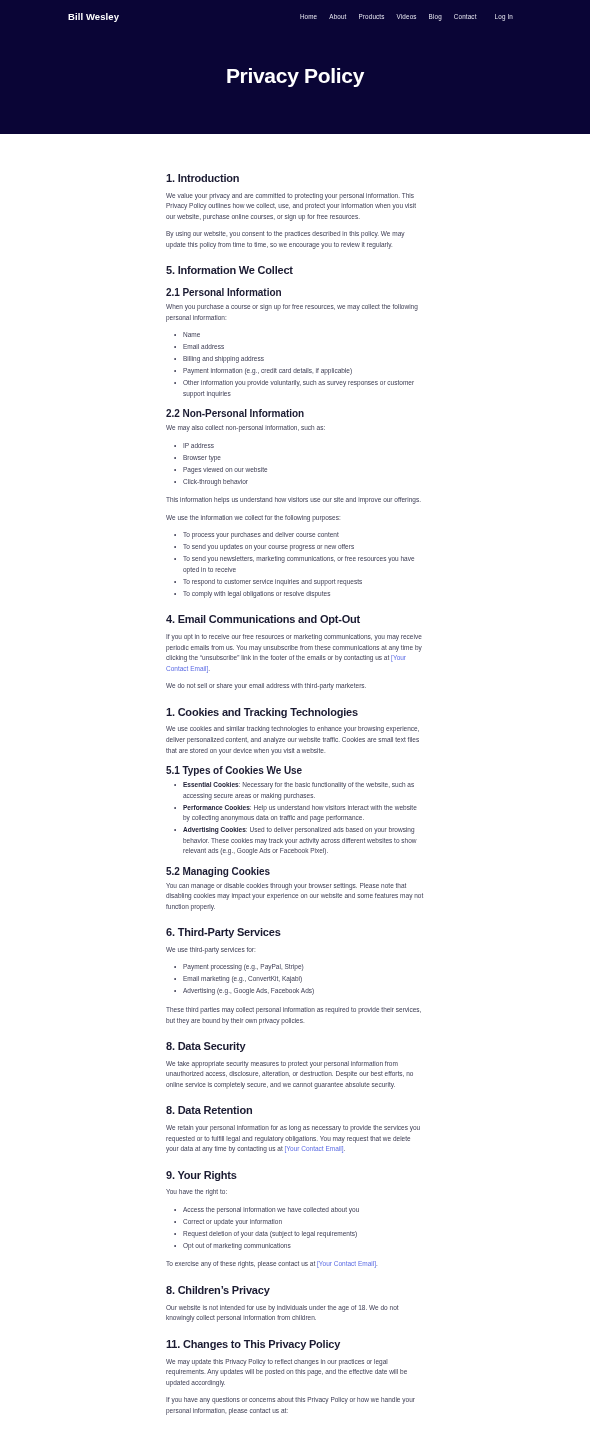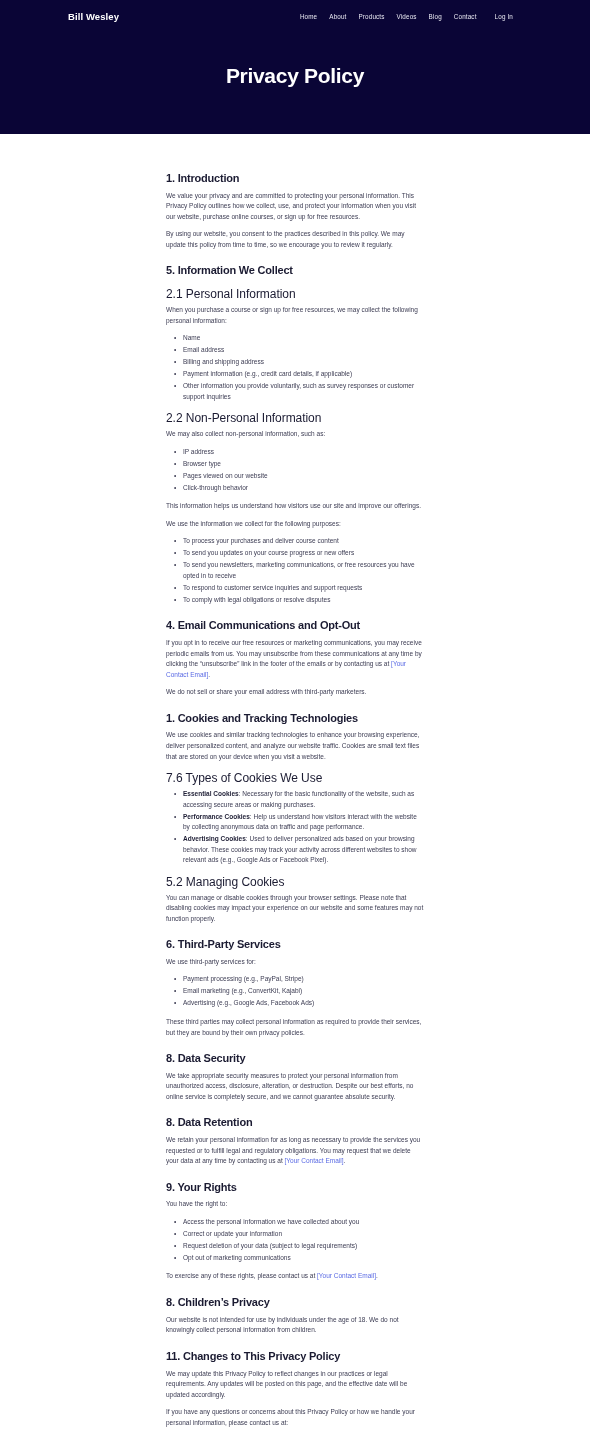--- a/index.html
+++ b/index.html
@@ -66,22 +66,22 @@
   h2.sec {
     font-size: 11px;
     font-weight: bold;
     color: #1b1b32;
     letter-spacing: -0.2px;
     margin: 14px 0 5px 0;
     line-height: 1.25;
   }
   h2.sec:first-child { margin-top: 0; }
   h3.sub {
-    font-size: 12px;
-    font-weight: normal;
+    font-size: 10px;
+    font-weight: bold;
     color: #1b1b32;
     letter-spacing: -0.05px;
     margin: 9px 0 4px 0;
   }
   p.body {
     font-size: 6.5px;
     line-height: 1.62;
     color: #3b3b52;
     margin: 0 0 7px 0;
   }
@@ -167,21 +167,21 @@
       </ul>
 
     <h2 class="sec">4. Email Communications and Opt-Out</h2>
     <p class="body">
       <span>If you opt in to receive our free resources or marketing communications, you may receive periodic emails from us. You may unsubscribe from these communications at any time by clicking the “unsubscribe” link in the footer of the emails or by contacting us at </span><a class="inline-link" href="#">[Your Contact Email]</a><span>.</span>
     </p>
     <p class="body">We do not sell or share your email address with third-party marketers.</p>
 
     <h2 class="sec">1. Cookies and Tracking Technologies</h2>
     <p class="body">We use cookies and similar tracking technologies to enhance your browsing experience, deliver personalized content, and analyze our website traffic. Cookies are small text files that are stored on your device when you visit a website.</p>
-    <h3 class="sub">7.6 Types of Cookies We Use</h3>
+    <h3 class="sub">5.1 Types of Cookies We Use</h3>
     <ul class="list" id="list-s5">
         <li><b>Essential Cookies</b>: Necessary for the basic functionality of the website, such as accessing secure areas or making purchases.</li>
         <li><b>Performance Cookies</b>: Help us understand how visitors interact with the website by collecting anonymous data on traffic and page performance.</li>
         <li><b>Advertising Cookies</b>: Used to deliver personalized ads based on your browsing behavior. These cookies may track your activity across different websites to show relevant ads (e.g., Google Ads or Facebook Pixel).</li>
       </ul>
     <h3 class="sub">5.2 Managing Cookies</h3>
     <p class="body">You can manage or disable cookies through your browser settings. Please note that disabling cookies may impact your experience on our website and some features may not function properly.</p>
 
     <h2 class="sec">6. Third-Party Services</h2>
     <p class="body">We use third-party services for:</p>

